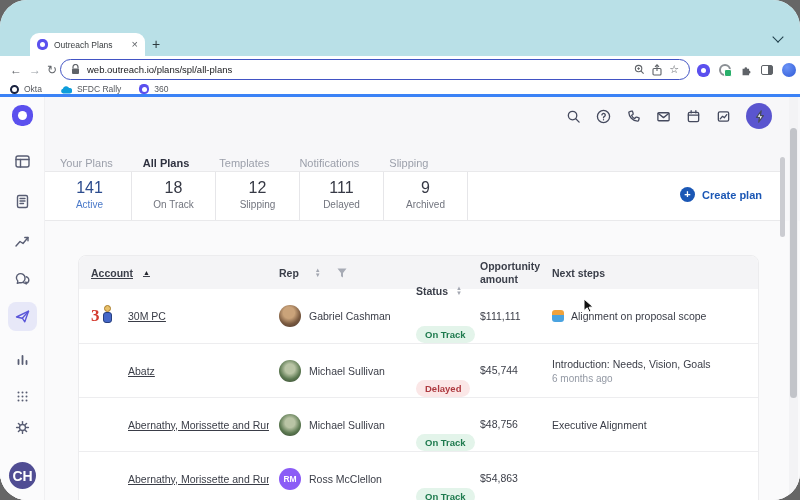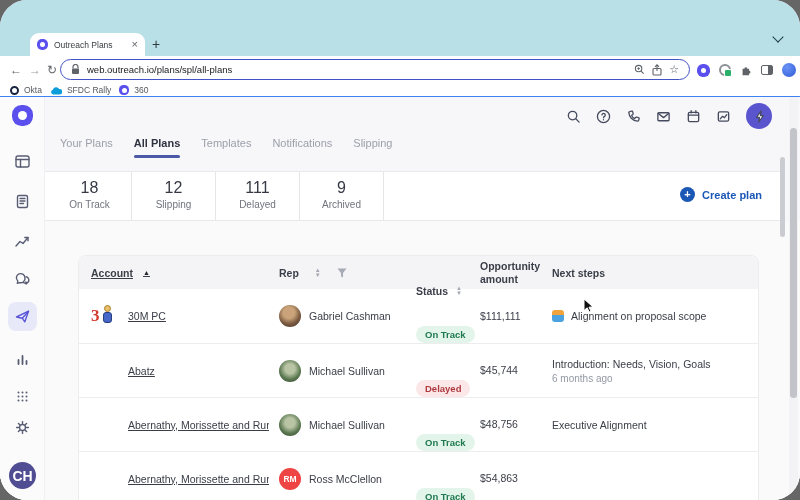--- a/index.html
+++ b/index.html
@@ -25,21 +25,21 @@
   .star { font-size:11px; color:#5f6368; }
   .ext-row { position:absolute; left:697px; top:0; height:28px; display:flex; align-items:center; gap:9px; }
   .ext-shield { width:13px; height:13px; background:#5b50ee; border-radius:45%; position:relative; cursor:pointer; }
   .ext-shield::after { content:""; position:absolute; left:4px; top:4px; width:5px; height:5px; background:#fff; border-radius:50%; }
   .ext-circle { width:12px; height:12px; border:2px solid #8a8f94; border-radius:50%; position:relative; cursor:pointer; }
   .ext-circle::after { content:""; position:absolute; right:-3px; bottom:-3px; width:6px; height:6px; background:#29b06b; border-radius:2px; border:1px solid #fff; }
   .ext-panel { width:12px; height:10px; border:1.3px solid #5f6368; border-radius:2px; position:relative; cursor:pointer; }
   .ext-panel::after { content:""; position:absolute; right:0; top:0; width:4px; height:100%; background:#5f6368; }
   .ext-avatar { width:14px; height:14px; border-radius:50%; background:radial-gradient(circle at 35% 30%, #6b93f7, #2f5bd6); cursor:pointer; }
 
-  .bookmarks { position:absolute; left:0; top:84px; width:800px; height:13px; background:#fff; display:flex; align-items:center; gap:8px; padding-left:10px; border-bottom:1px solid #3b82f6; }
+  .bookmarks { position:absolute; left:0; top:84px; width:800px; height:13px; background:#fff; display:flex; align-items:center; gap:18px; padding-left:10px; border-bottom:3px solid #3b82f6; }
   .bm { display:flex; align-items:center; gap:5px; cursor:pointer; }
   .bm-label { font-size:8.5px; color:#55585e; }
   .okta-ico { width:9px; height:9px; border:2.5px solid #1a2340; border-radius:50%; }
 
   
   .app { position:absolute; left:0; top:97px; width:800px; height:403px; background:#f7f7f9; overflow:hidden; }
   .content-bg { position:absolute; left:0; top:124px; right:0; bottom:0; background:#fafafb; }
 
   .sidebar { position:absolute; left:0; top:0; width:45px; height:403px; background:#fbfbfc; border-right:1px solid #f0f0f2; z-index:5; }
   .side-logo { position:absolute; left:12px; top:8px; width:21px; height:21px; background:#5b50ee; border-radius:45%; }
@@ -47,21 +47,21 @@
   .side-item { position:absolute; left:8px; width:29px; height:29px; display:flex; align-items:center; justify-content:center; border-radius:8px; cursor:pointer; }
   .side-item.selected { background:#e7e8f8; }
   .side-item svg { stroke:#585d73; fill:none; stroke-width:1.4; stroke-linecap:round; stroke-linejoin:round; }
   .side-item.selected svg { stroke:#5b57d9; }
   .side-avatar { position:absolute; left:9px; top:365px; width:27px; height:27px; border-radius:50%; background:#504d93; color:#fff; font-size:14px; font-weight:bold; display:flex; align-items:center; justify-content:center; cursor:pointer; }
 
   .hdr-icons { position:absolute; right:28px; top:6px; display:flex; align-items:center; gap:15px; }
   .hdr-icons svg { stroke:#454a5e; fill:none; stroke-width:1.4; stroke-linecap:round; stroke-linejoin:round; cursor:pointer; }
   .bolt-avatar { width:26px; height:26px; border-radius:50%; background:#5a55cf; display:flex; align-items:center; justify-content:center; cursor:pointer; }
 
-  .nav-tabs { position:absolute; left:60px; top:40px; display:flex; gap:21px; }
+  .nav-tabs { position:absolute; left:60px; top:60px; display:flex; gap:30px; }
   .ntab { font-size:11px; color:#9ca0ab; cursor:pointer; position:relative; padding-bottom:9px; }
   .ntab.active { color:#2f3240; font-weight:bold; }
   .ntab.active::after { content:""; position:absolute; left:0; right:0; bottom:0; height:3px; border-radius:2px; background:#4b58a8; }
 
   .stats-card { position:absolute; left:45px; right:16px; top:74px; height:50px; background:#fff; border-top:1px solid #e9e9eb; border-bottom:1px solid #e9e9eb; }
   .stats-row { display:flex; height:100%; padding-left:3px; }
   .stat { width:84px; text-align:center; padding-top:7px; border-right:1px solid #e6e6e9; cursor:pointer; }
   .stat-val { font-size:16px; color:#363945; }
   .stat-lbl { font-size:10px; color:#71747e; margin-top:2px; }
   .stat.active .stat-val { color:#2c4c8e; }
@@ -81,21 +81,21 @@
   .funnel { margin-left:8px; cursor:pointer; }
   .trow { height:54px; display:flex; align-items:center; border-top:1px solid #ededef; font-size:10.5px; color:#3a3d47; background:#fff; cursor:pointer; }
   .logo-slot { width:26px; height:26px; margin-right:11px; flex:none; position:relative; }
   .logo-3 { position:absolute; left:0; top:3px; font-family:"Liberation Serif", serif; font-size:17px; font-weight:bold; color:#d43b2f; }
   .mascot-head { position:absolute; right:6px; top:2px; width:7px; height:7px; border-radius:50%; background:#e8c06a; border:1px solid #a87c2a; }
   .mascot-body { position:absolute; right:5px; top:9px; width:9px; height:11px; border-radius:3px; background:#4567c8; border:1px solid #28407e; }
   .acct-name { white-space:nowrap; overflow:hidden; }
   .avatar { width:22px; height:22px; border-radius:50%; margin:0 8px 0 10px; flex:none; }
   .av-p1 { background:radial-gradient(circle at 45% 35%, #caa37a 0 30%, #7a5a40 60%, #46322a); }
   .av-p2 { background:radial-gradient(circle at 50% 40%, #b9c4a5 0 28%, #5d7a52 60%, #2e3d2a); }
-  .av-rm { background:#ef4444; color:#fff; font-size:8.5px; font-weight:bold; display:flex; align-items:center; justify-content:center; }
+  .av-rm { background:#8b5cf6; color:#fff; font-size:8.5px; font-weight:bold; display:flex; align-items:center; justify-content:center; }
   .badge { padding:3px 9px; border-radius:10px; font-size:9.5px; font-weight:bold; white-space:nowrap; }
   .badge.on-track { background:#e3f4ea; color:#1e7a4e; }
   .badge.delayed { background:#fbe7e7; color:#ae3a40; }
   .next-wrap { display:flex; align-items:center; gap:7px; }
   .next-emoji { width:12px; height:12px; border-radius:3px; background:linear-gradient(180deg, #f0a23c 0 45%, #4aa3e0 45% 100%); flex:none; }
   .next-sub { font-size:10px; color:#9399a4; margin-top:3px; }
   .next-col { display:flex; flex-direction:column; justify-content:center; }
 
   
   .pg-scroll-track { position:absolute; left:789px; top:97px; width:9px; height:403px; background:#f3f3f5; }
@@ -288,20 +288,24 @@
     <div class="nav-tabs">
       <span class="ntab">Your Plans</span>
       <span class="ntab active">All Plans</span>
       <span class="ntab">Templates</span>
       <span class="ntab">Notifications</span>
       <span class="ntab">Slipping</span>
     </div>
 
     <div class="stats-card">
       <div class="stats-row">
+        <div class="stat active">
+          <div class="stat-val">141</div>
+          <div class="stat-lbl">Active</div>
+        </div>
         <div class="stat">
           <div class="stat-val">18</div>
           <div class="stat-lbl">On Track</div>
         </div>
         <div class="stat">
           <div class="stat-val">12</div>
           <div class="stat-lbl">Slipping</div>
         </div>
         <div class="stat">
           <div class="stat-val">111</div>

